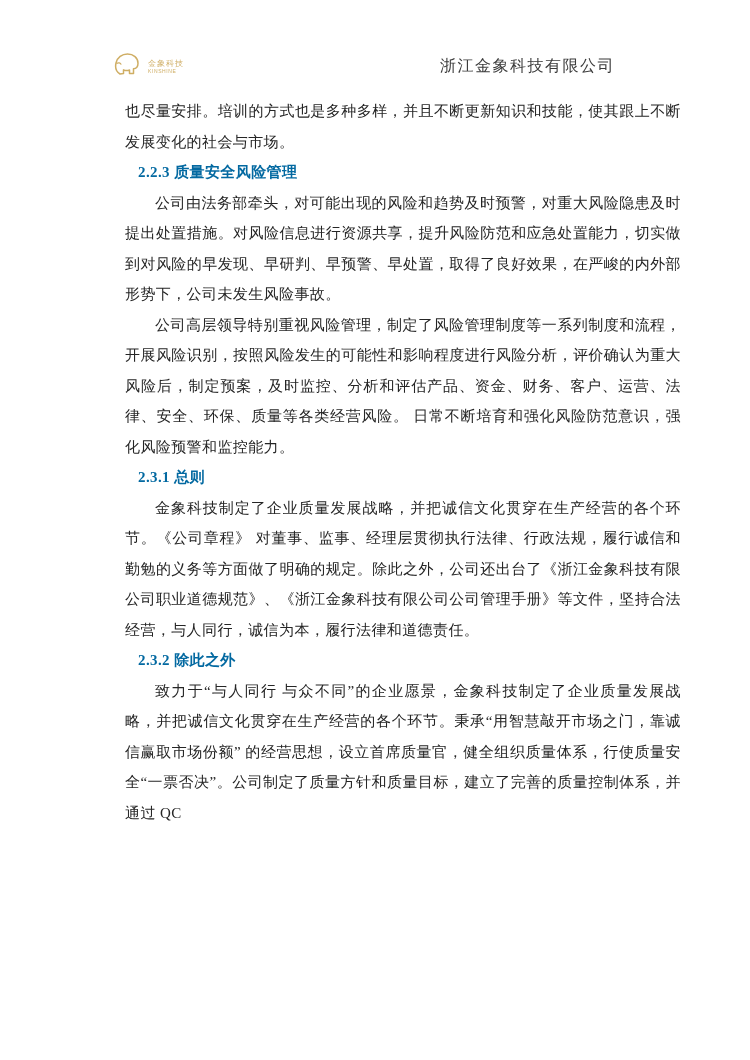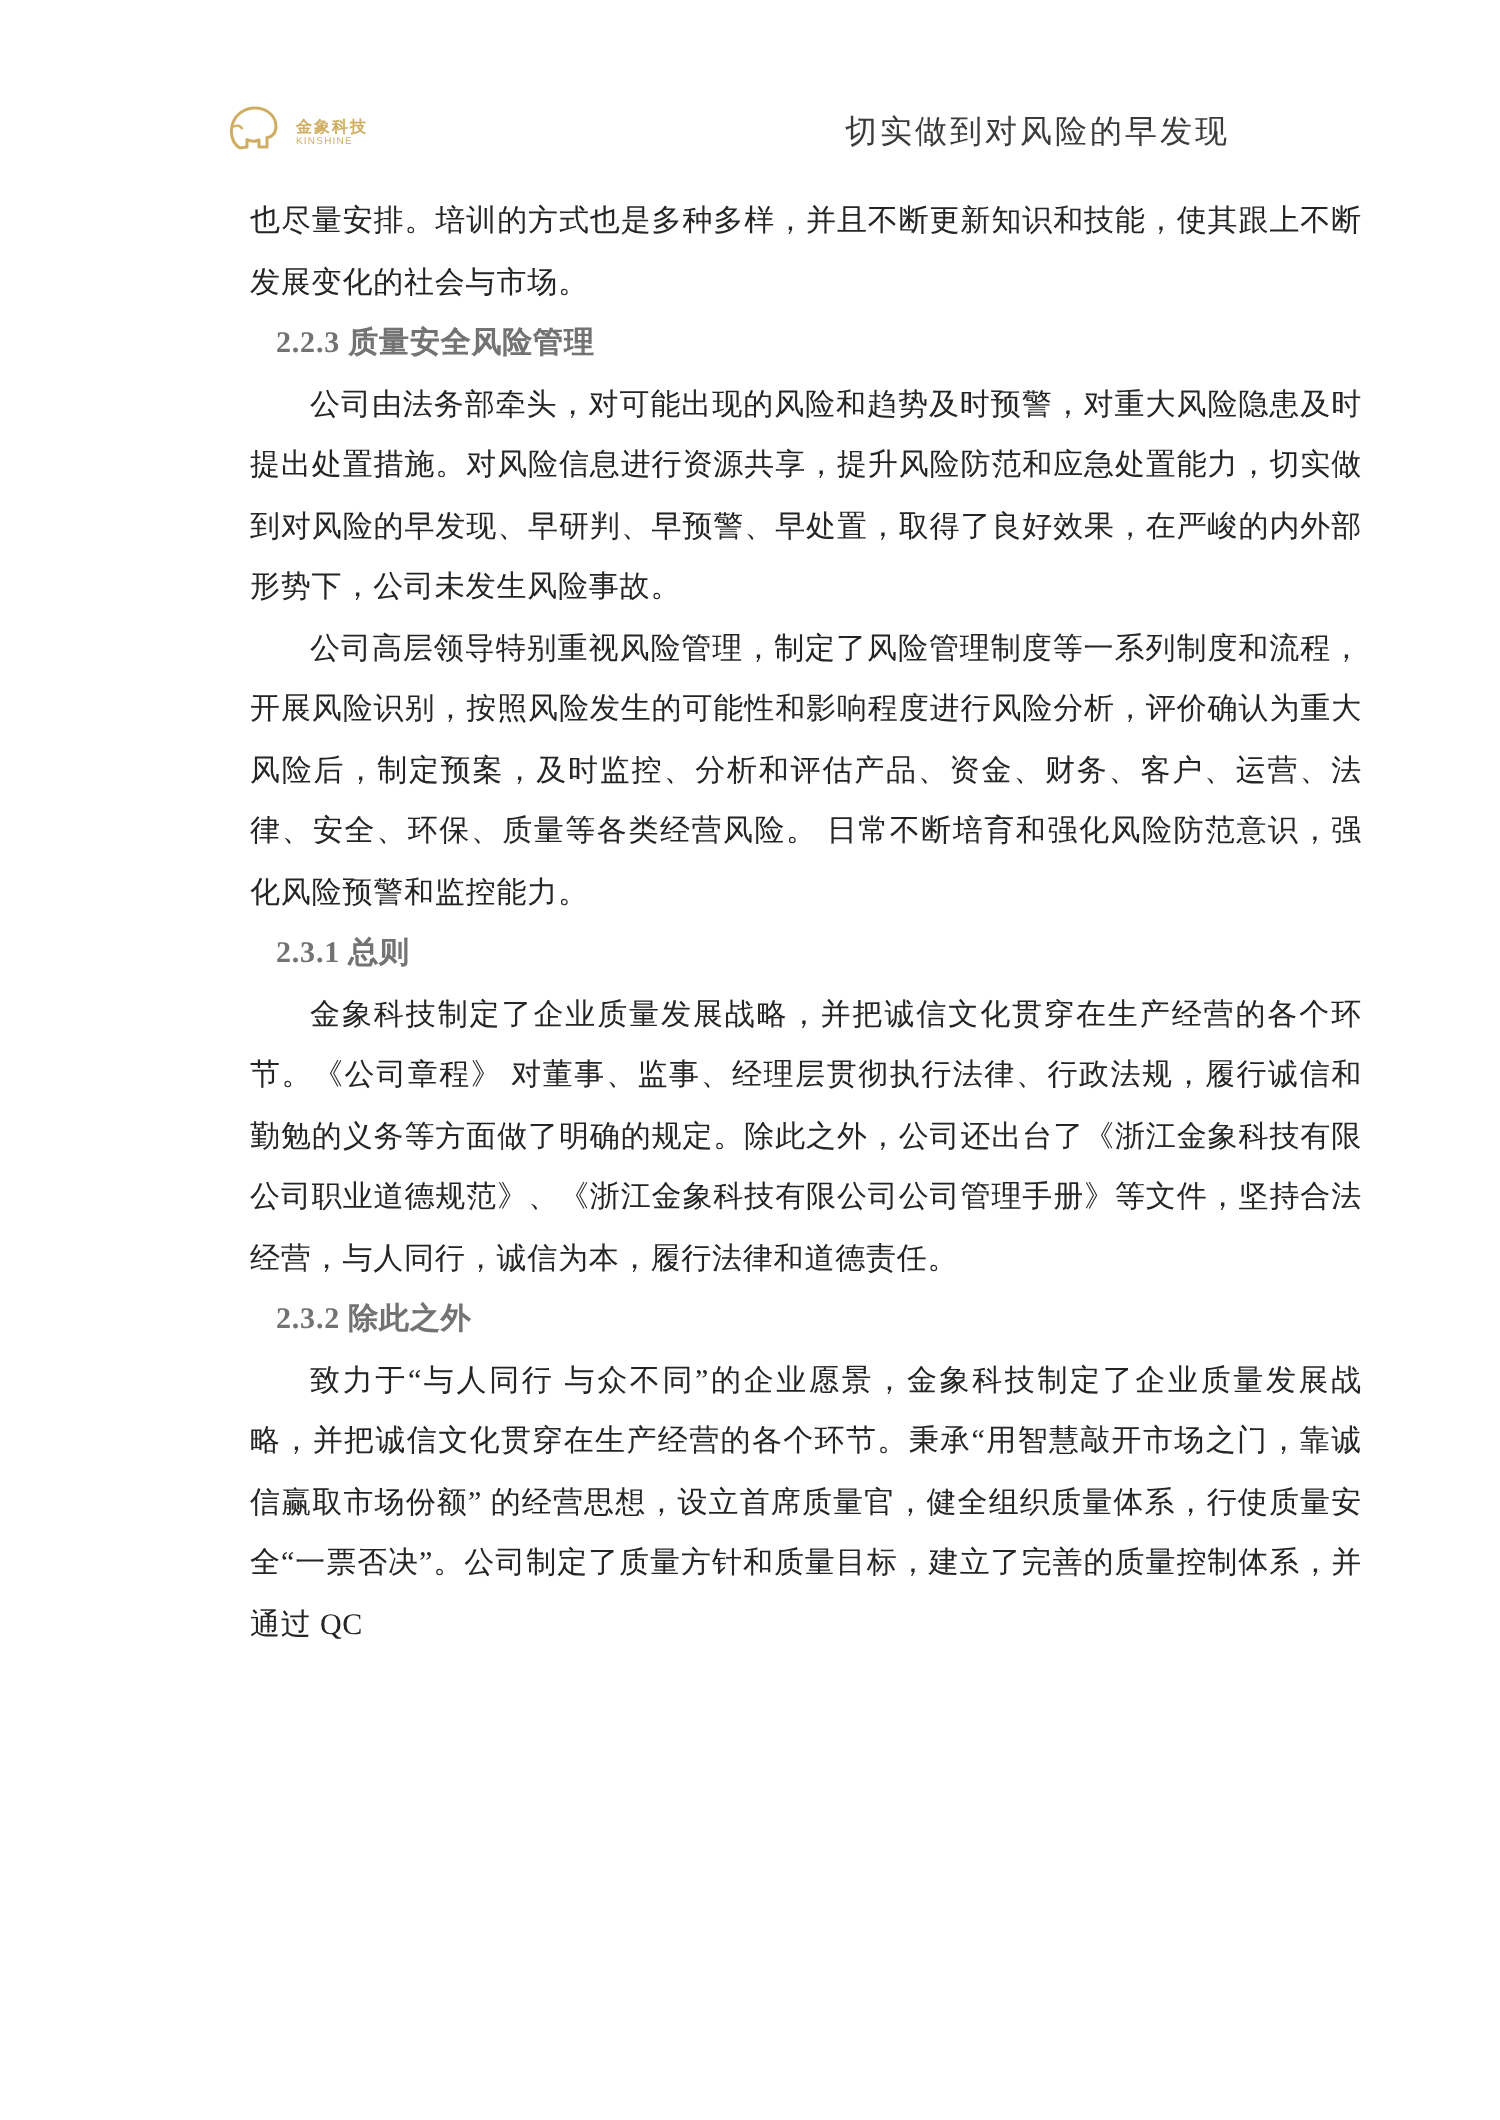--- a/index.html
+++ b/index.html
@@ -32,21 +32,21 @@
     gap: 3px;
     opacity: 0.85;
   }
   .logo-text {
     display: flex;
     flex-direction: column;
     line-height: 1.1;
   }
   .logo-cn {
     font-size: 8px;
-    font-weight: bold;
+    font-weight: normal;
     color: #c7a04a;
     letter-spacing: 1px;
     white-space: nowrap;
   }
   .logo-en {
     font-size: 5px;
     color: #c7a04a;
     letter-spacing: 0.6px;
     font-family: "Liberation Sans", sans-serif;
     white-space: nowrap;
@@ -69,21 +69,21 @@
     line-height: 30.5px;
     color: #252525;
     text-align: justify;
     letter-spacing: 0.4px;
     margin-left: 25px;
   }
   .para { text-indent: 2em; }
   .para.no-indent { text-indent: 0; }
   .heading {
     font-weight: bold;
-    color: #737373;
+    color: #0369a1;
     padding-left: 13px;
     text-align: left;
   }
 </style>
 </head>
 <body>
 
 <div class="page">
 
   <div class="header">
@@ -92,21 +92,21 @@
         <svg width="32" height="30" viewBox="0 0 32 30" fill="none">
           <path d="M7 24 C3.5 22 2 17.5 3 13 C4.2 7.5 9 4 14.5 4 C20.5 4 25 8 25 13.2 C25 16.5 23 18.6 20.5 18.8 L20.5 23.5 L16.5 23.5 L16.5 20 C14.5 20.8 12.5 20.8 10.5 19.8 L10.5 23.5 L7 24 Z" stroke="#c7a04a" stroke-width="1.5" stroke-linejoin="round"></path>
           <path d="M3.4 13.5 C5.5 12.2 7.5 12.8 8.2 14.6" stroke="#c7a04a" stroke-width="1.2"></path>
         </svg>
       </span>
       <span class="logo-text">
         <span class="logo-cn">金象科技</span>
         <span class="logo-en">KINSHINE</span>
       </span>
     </div>
-    <div class="company-name">切实做到对风险的早发现</div>
+    <div class="company-name">浙江金象科技有限公司</div>
   </div>
 
   <div class="doc">
     <p class="para no-indent">也尽量安排。培训的方式也是多种多样，并且不断更新知识和技能，使其跟上不断发展变化的社会与市场。</p>
     <p class="heading">2.2.3 质量安全风险管理</p>
     <p class="para">公司由法务部牵头，对可能出现的风险和趋势及时预警，对重大风险隐患及时提出处置措施。对风险信息进行资源共享，提升风险防范和应急处置能力，切实做到对风险的早发现、早研判、早预警、早处置，取得了良好效果，在严峻的内外部形势下，公司未发生风险事故。</p>
     <p class="para">公司高层领导特别重视风险管理，制定了风险管理制度等一系列制度和流程，开展风险识别，按照风险发生的可能性和影响程度进行风险分析，评价确认为重大风险后，制定预案，及时监控、分析和评估产品、资金、财务、客户、运营、法律、安全、环保、质量等各类经营风险。 日常不断培育和强化风险防范意识，强化风险预警和监控能力。</p>
     <p class="heading">2.3.1 总则</p>
     <p class="para">金象科技制定了企业质量发展战略，并把诚信文化贯穿在生产经营的各个环节。《公司章程》 对董事、监事、经理层贯彻执行法律、行政法规，履行诚信和勤勉的义务等方面做了明确的规定。除此之外，公司还出台了《浙江金象科技有限公司职业道德规范》、《浙江金象科技有限公司公司管理手册》等文件，坚持合法经营，与人同行，诚信为本，履行法律和道德责任。</p>
     <p class="heading">2.3.2 除此之外</p>

